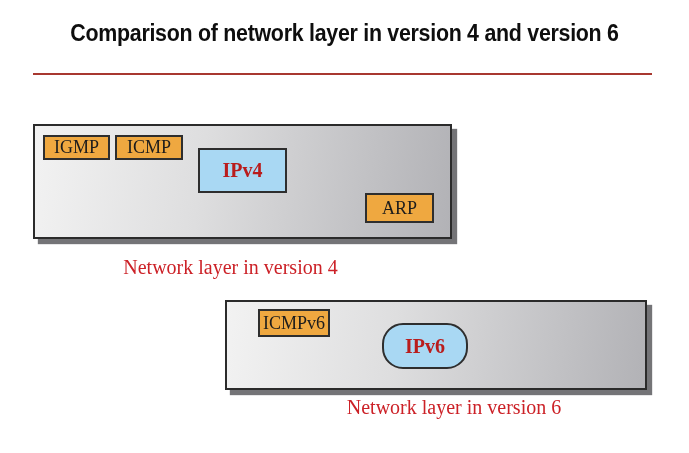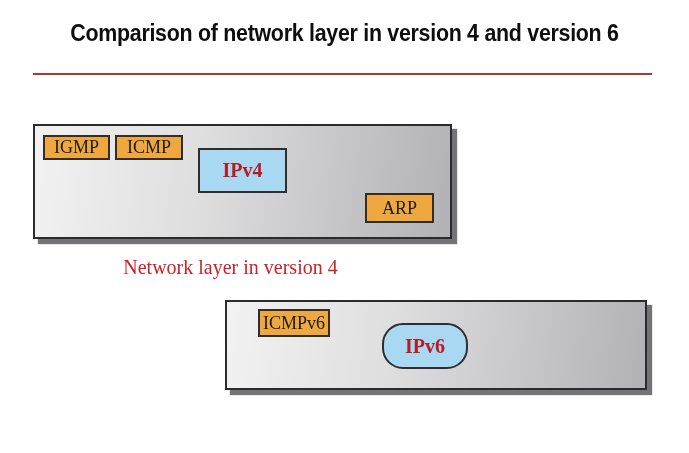--- a/index.html
+++ b/index.html
@@ -90,14 +90,15 @@
     <div class="proto" id="box-icmp">ICMP</div>
     <div class="proto ip" id="box-ipv4">IPv4</div>
     <div class="proto" id="box-arp">ARP</div>
   </div>
   <div class="caption" id="caption-v4">Network layer in version 4</div>
 
   <div class="layer" id="layer-v6">
     <div class="proto" id="box-icmpv6">ICMPv6</div>
     <div class="proto ip" id="box-ipv6">IPv6</div>
   </div>
+  <div class="caption" id="caption-v6">Network layer in version 6</div>
 
 </div>
 
 </body></html>

